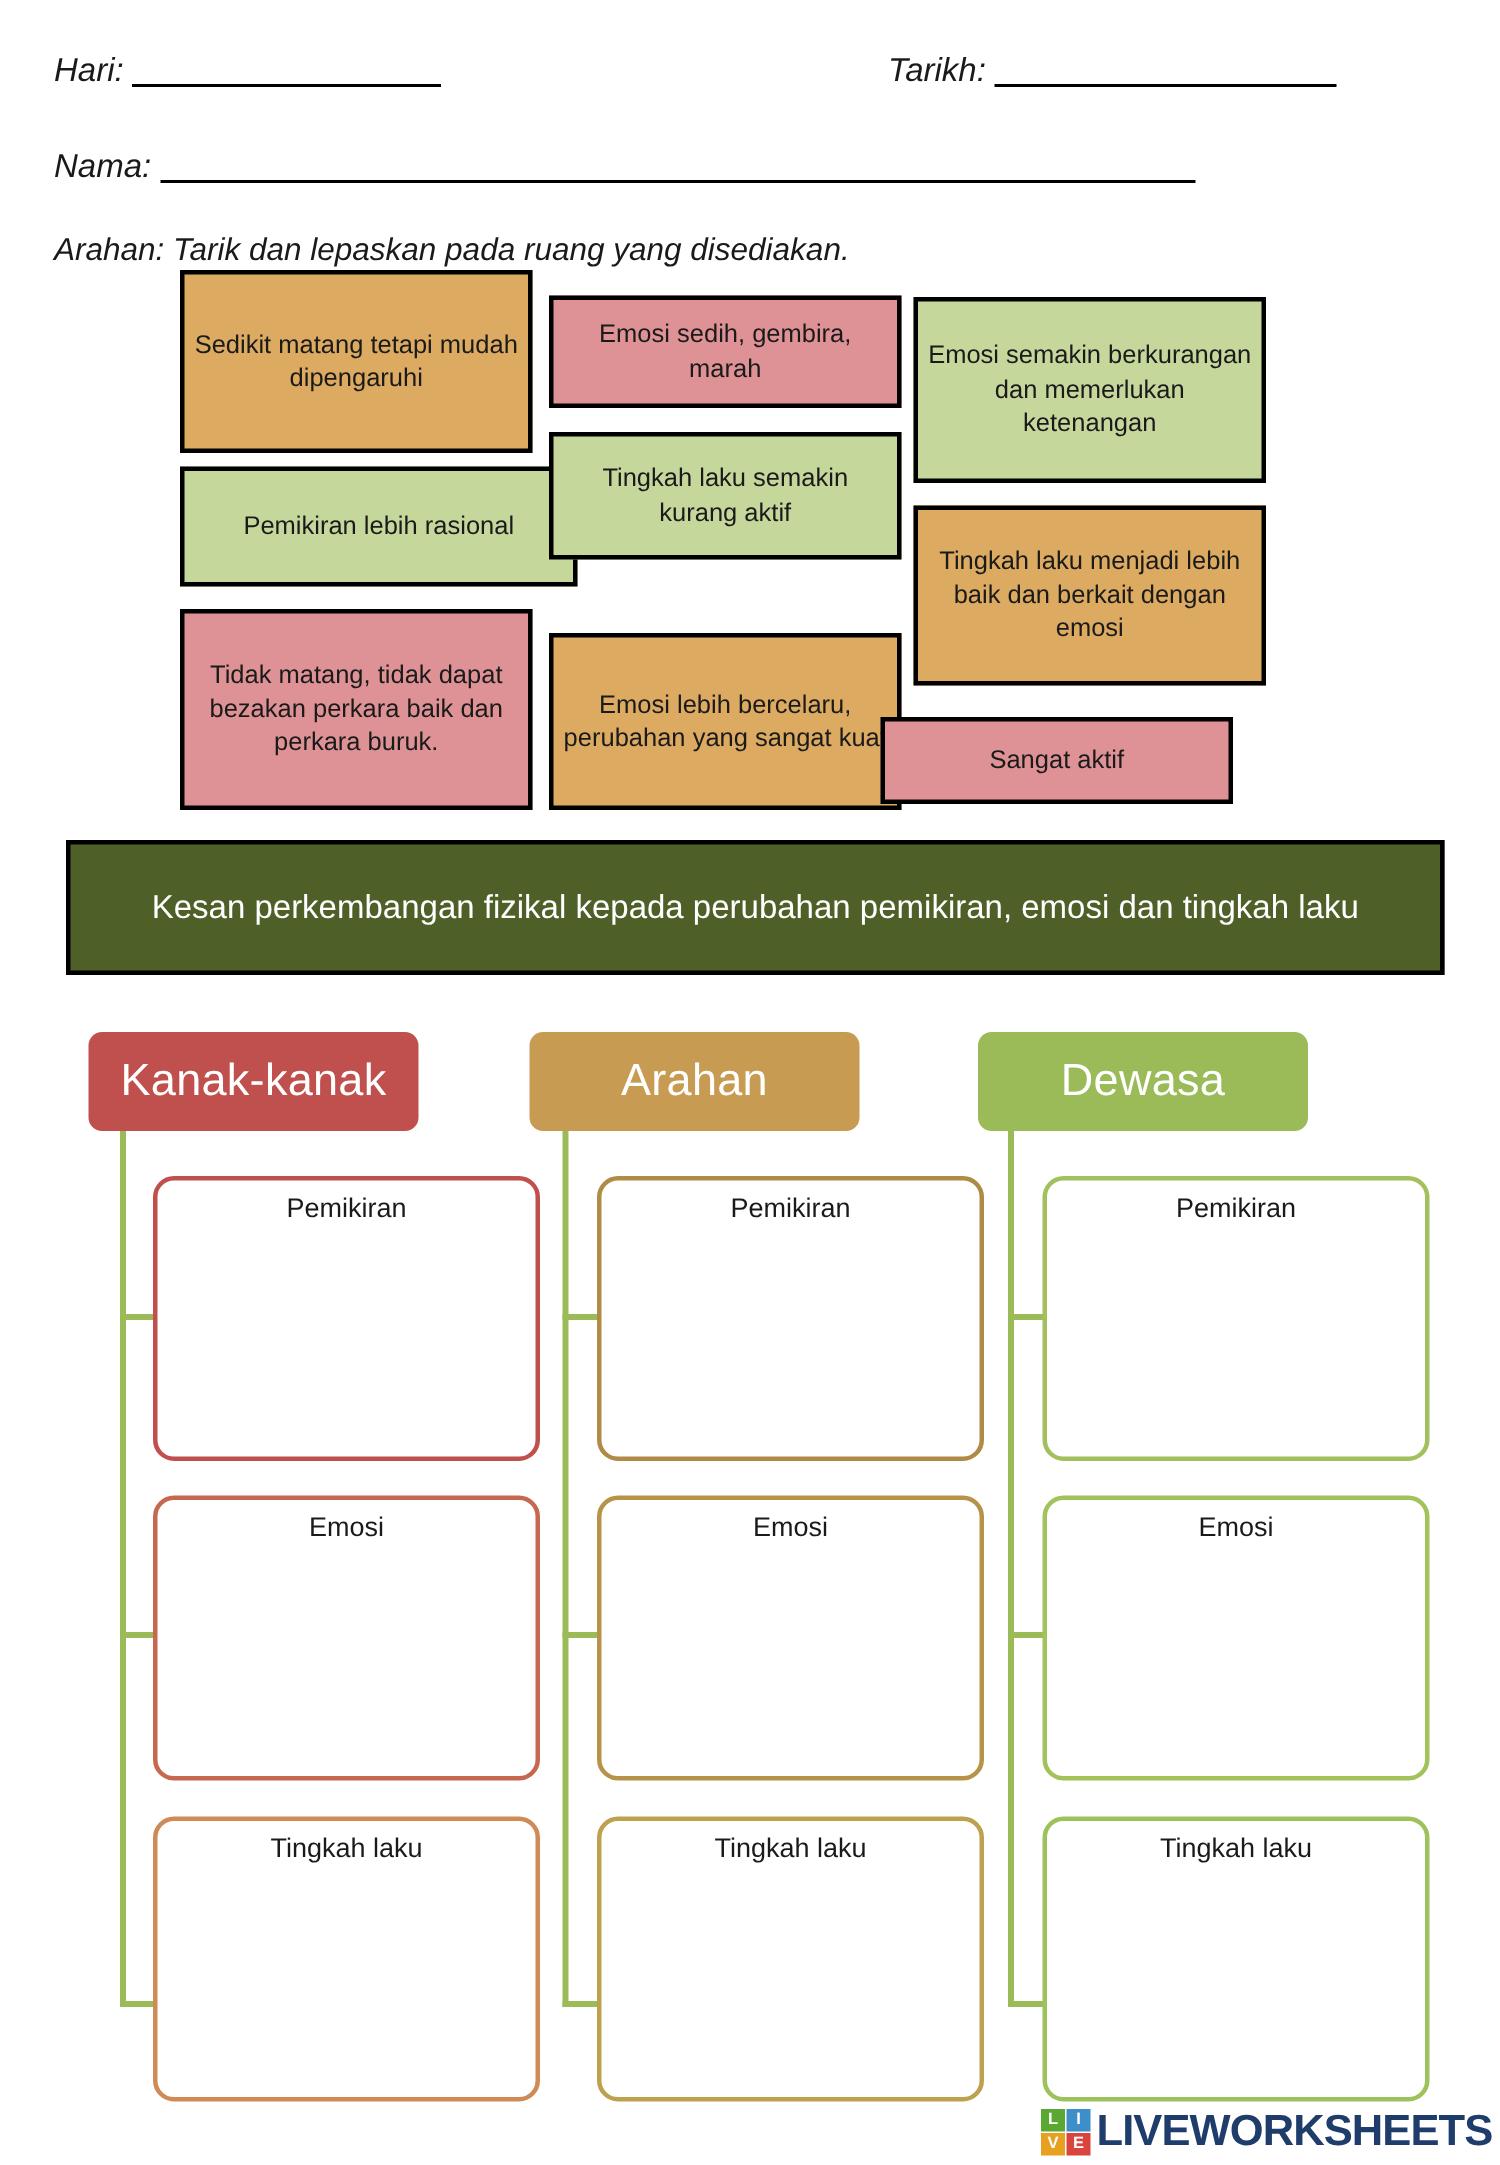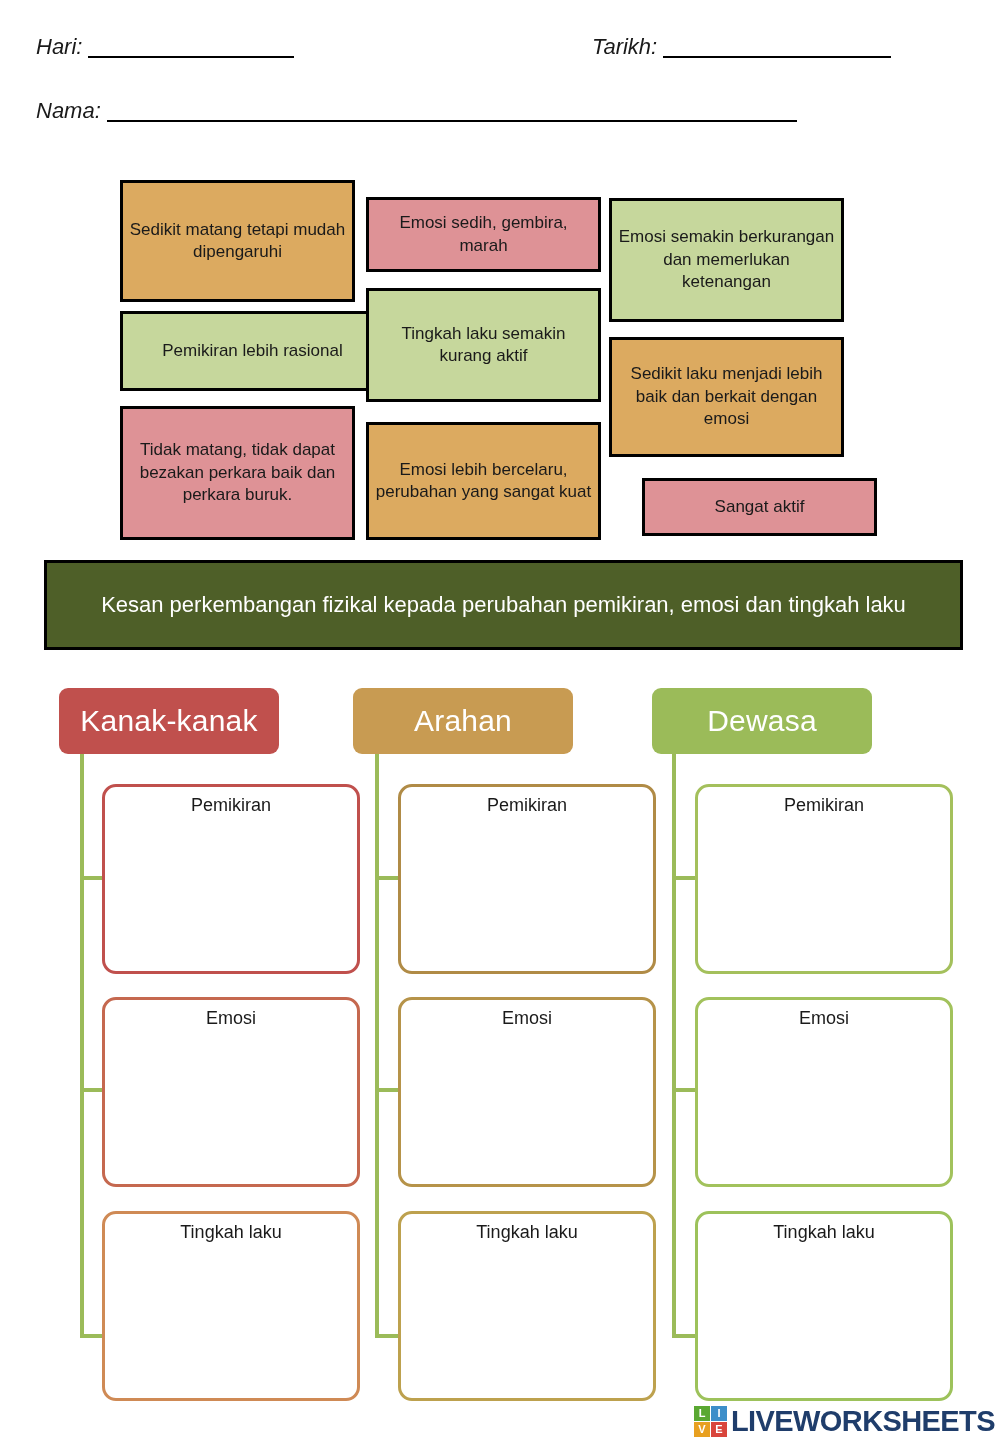--- a/index.html
+++ b/index.html
@@ -189,38 +189,39 @@
   <div class="field-row" id="tarikh-row">
     <span class="field-label">Tarikh:</span>
     <span class="field-line" id="tarikh-line"></span>
   </div>
 
   <div class="field-row" id="nama-row">
     <span class="field-label">Nama:</span>
     <span class="field-line" id="nama-line"></span>
   </div>
 
+  <div class="field-row" id="arahan-row">Arahan: Tarik dan lepaskan pada ruang yang disediakan.</div>
 
   <div class="tile tile-orange" style="left:120px; top:180px; width:235px; height:122px;">Sedikit matang tetapi mudah dipengaruhi</div>
 
   <div class="tile tile-green" style="left:120px; top:311px; width:265px; height:80px;">Pemikiran lebih rasional</div>
 
   <div class="tile tile-pink" style="left:120px; top:406px; width:235px; height:134px;">Tidak matang, tidak dapat bezakan perkara baik dan perkara buruk.</div>
 
   <div class="tile tile-pink" style="left:366px; top:197px; width:235px; height:75px;">Emosi sedih, gembira, marah</div>
 
-  <div class="tile tile-green" style="left:366px; top:288px; width:235px; height:114px;">Tingkah laku semakin kurang aktif</div>
+  <div class="tile tile-green" style="left:366px; top:288px; width:235px; height:85px;">Tingkah laku semakin kurang aktif</div>
 
   <div class="tile tile-orange" style="left:366px; top:422px; width:235px; height:118px;">Emosi lebih bercelaru, perubahan yang sangat kuat</div>
 
   <div class="tile tile-green" style="left:609px; top:198px; width:235px; height:124px;">Emosi semakin berkurangan dan memerlukan ketenangan</div>
 
-  <div class="tile tile-orange" style="left:609px; top:337px; width:235px; height:120px;">Sedikit laku menjadi lebih baik dan berkait dengan emosi</div>
-
-  <div class="tile tile-pink" style="left:642px; top:478px; width:235px; height:58px;">Sangat aktif</div>
+  <div class="tile tile-orange" style="left:609px; top:337px; width:235px; height:120px;">Tingkah laku menjadi lebih baik dan berkait dengan emosi</div>
+
+  <div class="tile tile-pink" style="left:587px; top:478px; width:235px; height:58px;">Sangat aktif</div>
 
   <div id="banner">Kesan perkembangan fizikal kepada perubahan pemikiran, emosi dan tingkah laku</div>
 
   <div class="cat-header" id="cat-0">
     <span>Kanak-kanak</span>
   </div>
   <div class="cat-header" id="cat-1">
     <span>Arahan</span>
   </div>
   <div class="cat-header" id="cat-2">

